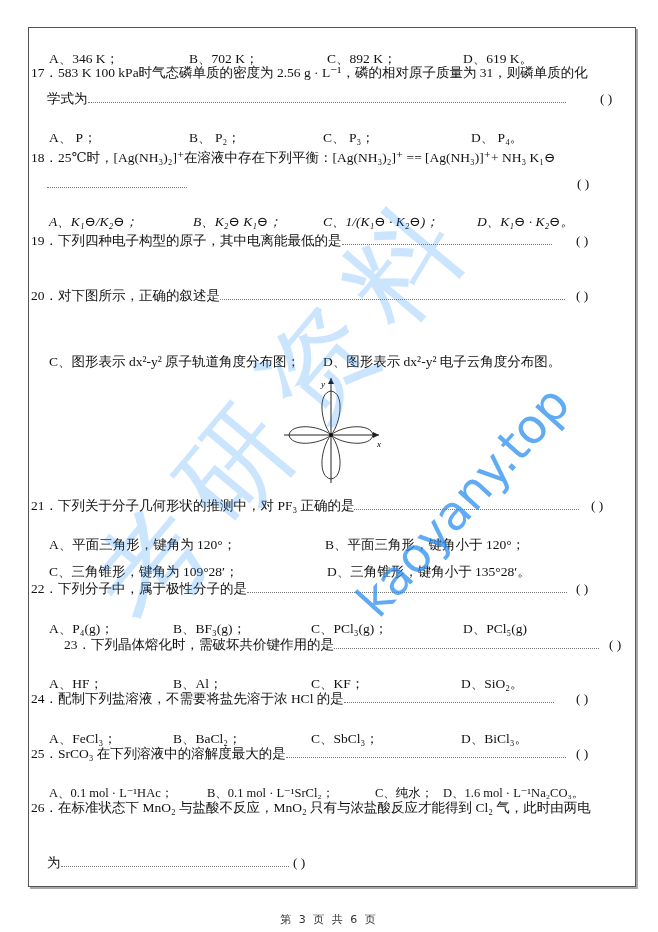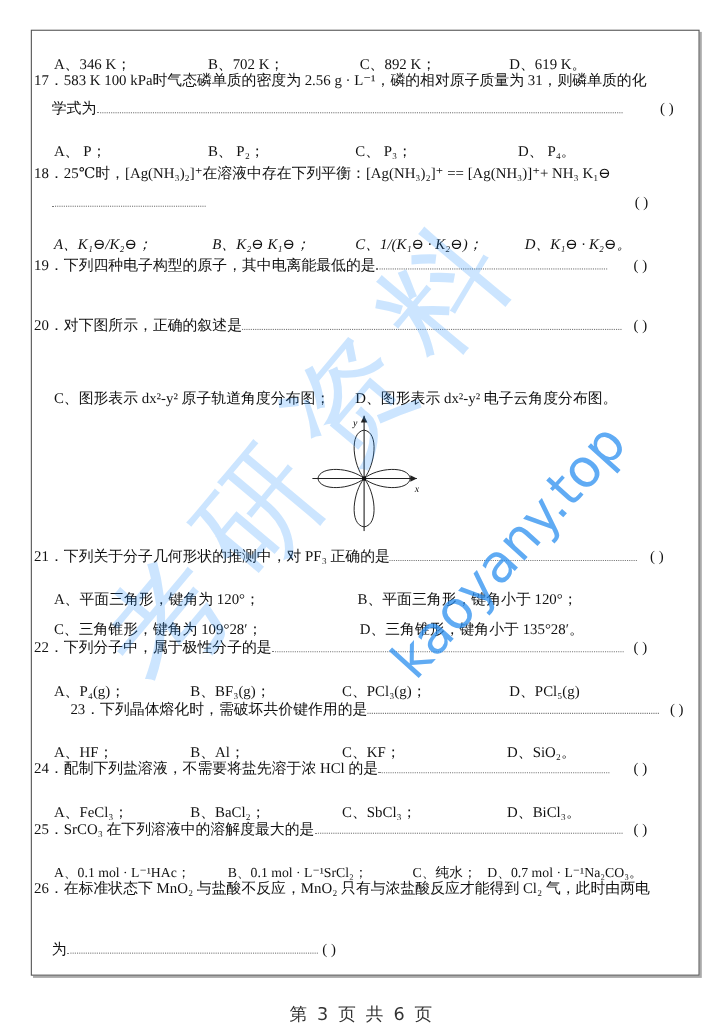--- a/index.html
+++ b/index.html
@@ -9,21 +9,21 @@
            border: 1px solid #555; box-shadow: 2px 2px 0 #aaa; background: #fff; }
   .line { position: absolute; left: 0; height: 22px; line-height: 22px; font-size: 13.5px; white-space: nowrap; }
   .q { left: 2px; }
   .sub { left: 18px; }
   .opt { position: absolute; top: 12px; white-space: nowrap; }
   .dots { display: inline-block; border-bottom: 1px dotted #777; height: 14px; vertical-align: baseline; }
   .paren { position: absolute; top: 0; }
   .it { font-style: italic; }
   .diagram { position: absolute; left: 250px; top: 345px; width: 110px; height: 110px; }
   .footer { position: absolute; top: 912px; left: 0; width: 658px; text-align: center;
-            font-size: 16px; color: #333; letter-spacing: 2px; font-family: "DejaVu Sans", sans-serif; }
+            font-size: 11px; color: #333; letter-spacing: 2px; font-family: "DejaVu Sans", sans-serif; }
   .wm { position: absolute; color: #1a8cff; opacity: 0.22; pointer-events: none; white-space: nowrap; }
   .wm-url { left: 345px; top: 590px; font-size: 48px; transform: rotate(-48deg);
             font-family: "DejaVu Sans", sans-serif; opacity: 0.75; color: #2b8ff0; transform-origin: left top; }
   .wm-hand { left: 60px; top: 560px; font-size: 110px; transform: rotate(-50deg); transform-origin: left top;
              font-family: "DejaVu Sans", sans-serif; letter-spacing: 20px; }
 </style>
 </head>
 <body>
 
 <div class="frame">
@@ -138,21 +138,21 @@
   </div>
 
   <div class="line q" style="top:715px;width:600px;">
     <span>25．</span><span>SrCO₃ 在下列溶液中的溶解度最大的是</span><span class="dots" style="width:280px"></span>
     <span class="paren" style="left:545px">(        )</span>
   </div>
   <div class="line q" style="top:742px;width:600px;font-size:12.5px;">
     <span class="opt" style="left:18px">A、0.1 mol · L⁻¹HAc；</span>
     <span class="opt" style="left:176px">B、0.1 mol · L⁻¹SrCl₂；</span>
     <span class="opt" style="left:344px">C、纯水；</span>
-    <span class="opt" style="left:412px">D、0.7 mol · L⁻¹Na₂CO₃。</span>
+    <span class="opt" style="left:412px">D、1.6 mol · L⁻¹Na₂CO₃。</span>
   </div>
 
   <div class="line q" style="top:769px;">
     <span>26．</span><span>在标准状态下 MnO₂ 与盐酸不反应，MnO₂ 只有与浓盐酸反应才能得到 Cl₂ 气，此时由两电</span>
   </div>
   <div class="line sub" style="top:824px;width:320px;">
     <span>为</span><span class="dots" style="width:228px"></span>
     <span class="paren" style="left:246px">(        )</span>
   </div>
 </div>

